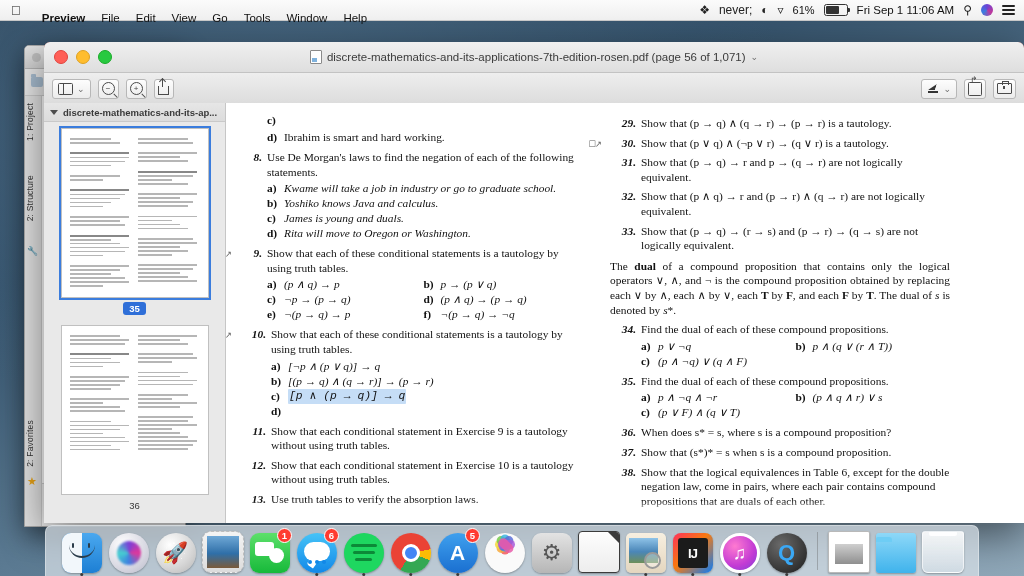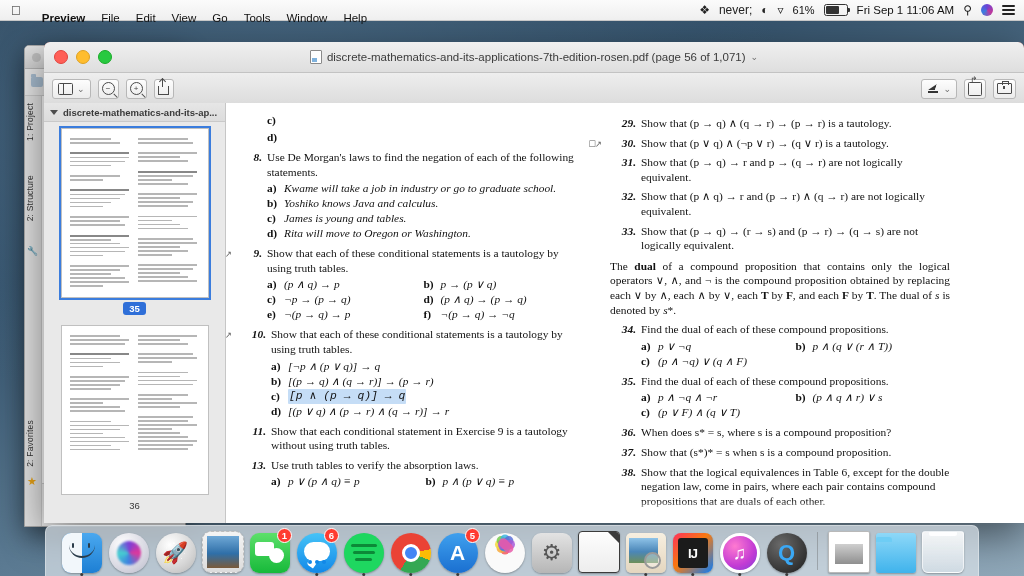--- a/index.html
+++ b/index.html
@@ -460,36 +460,37 @@
       <div id="pagecols">
         <div class="pcol" id="col-left">
             <div class="subs">
               <div class="sub full" style="padding-left:27px">
                 <span class="lt">c)</span>
               </div>
             </div>
             <div class="subs">
               <div class="sub full" style="padding-left:27px">
                 <span class="lt">d)</span>
+                <span>Ibrahim is smart and hard working.</span>
               </div>
             </div>
             <div class="ex">
               <span class="num">8.</span>
               <span class="txt">Use De Morgan's laws to find the negation of each of the following statements.<div class="subs">
                   <div class="sub full">
                     <span class="lt">a)</span>
                     <span class="itl">Kwame will take a job in industry or go to graduate school.</span>
                   </div>
                   <div class="sub full">
                     <span class="lt">b)</span>
                     <span class="itl">Yoshiko knows Java and calculus.</span>
                   </div>
                   <div class="sub full">
                     <span class="lt">c)</span>
-                    <span class="itl">James is young and tables.</span>
+                    <span class="itl">James is young and duals.</span>
                   </div>
                   <div class="sub full">
                     <span class="lt">d)</span>
                     <span class="itl">Rita will move to Oregon or Washington.</span>
                   </div>
                 </div></span>
             </div>
             <div class="ex">
               <span class="bm"><span class="b1">☐↗</span></span>
               <span class="num">9.</span>
@@ -531,27 +532,30 @@
                   <div class="sub full">
                     <span class="lt">b)</span>
                     <span class="itl">[(p → q) ∧ (q → r)] → (p → r)</span>
                   </div>
                   <div class="sub full">
                     <span class="lt">c)</span>
                     <span class="itl hl">[p ∧ (p → q)] → q</span>
                   </div>
                   <div class="sub full">
                     <span class="lt">d)</span>
-                    <span class="itl">[(p ∨ q) ∧ (p → r) ∧ (q → r)] → r</span>
                   </div>
                 </div></span>
             </div>
             <div class="ex">
               <span class="num wide">11.</span>
               <span class="txt">Show that each conditional statement in Exercise 9 is a tautology without using truth tables.</span>
+            </div>
+            <div class="ex">
+              <span class="num wide">12.</span>
+              <span class="txt">Show that each conditional statement in Exercise 10 is a tautology without using truth tables.</span>
             </div>
             <div class="ex">
               <span class="num wide">13.</span>
               <span class="txt">Use truth tables to verify the absorption laws.<div class="subs">
                   <div class="sub">
                     <span class="lt">a)</span>
                     <span class="itl">p ∨ (p ∧ q) ≡ p</span>
                   </div>
                   <div class="sub">
                     <span class="lt">b)</span>

